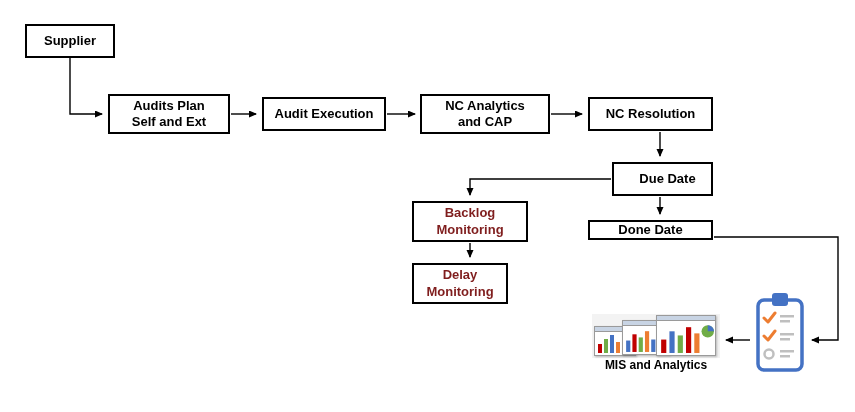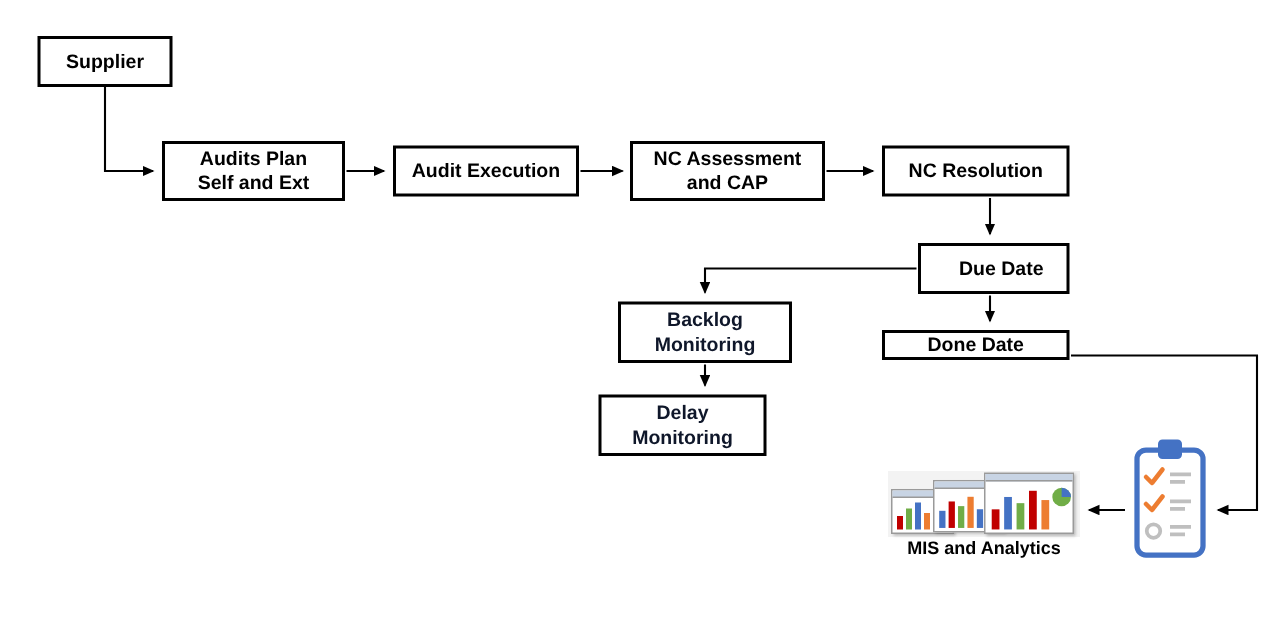--- a/index.html
+++ b/index.html
@@ -7,31 +7,31 @@
   .stage { position:relative; width:855px; height:412px; background:#fff; overflow:hidden; }
 
   .connectors { position:absolute; left:0; top:0; width:855px; height:412px; pointer-events:none; }
 
   .node {
     position:absolute; display:flex; align-items:center; justify-content:center;
     text-align:center; background:#fff; border:2px solid #000;
     font-size:13px; font-weight:bold; line-height:1.25; color:#000;
     white-space:pre-line;
   }
-  .node.alert { color:#0f172a; }
+  .node.alert { color:#7f1d1d; }
 
   .n-supplier        { left:25px;  top:24px;  width:90px;  height:34px; }
   .n-audits-plan     { left:108px; top:94px;  width:122px; height:40px; }
   .n-audit-execution { left:262px; top:97px;  width:124px; height:34px; }
   .n-nc-recording    { left:420px; top:94px;  width:130px; height:40px; }
   .n-nc-resolution   { left:588px; top:97px;  width:125px; height:34px; }
   .n-due-date        { left:612px; top:162px; width:101px; height:34px;padding-left:10px; }
   .n-backlog         { left:412px; top:201px; width:116px; height:41px; }
   .n-done-date       { left:588px; top:220px; width:125px; height:20px; }
-  .n-delay           { left:399px; top:263px; width:112px; height:41px; }
+  .n-delay           { left:412px; top:263px; width:96px; height:41px; }
 
   .caption {
     position:absolute; font-size:12px; font-weight:bold; color:#000;
     text-align:center; white-space:pre-line; line-height:1.2;
   }
   .cap-mis        { left:592px; top:358px; width:128px; }
   .cap-assessment { left:736px; top:377px; width:88px;  }
 
   .mis-group { position:absolute; left:592px; top:314px; width:128px; height:44px; background:#f3f3f3; }
   .mini-window { position:absolute; background:#ffffff; border:1px solid #9a9a9a; box-shadow:1px 1px 2px rgba(0,0,0,.25); }
@@ -66,21 +66,21 @@
       <path d="M470 243 V257" marker-end="url(#arrow)"></path>
       <path d="M714 237 H838 V340 H812" marker-end="url(#arrow)"></path>
       <path d="M750 340 H726" marker-end="url(#arrow)"></path>
     </g>
   </svg>
 
   <div class="node n-supplier">Supplier</div>
   <div class="node n-audit-execution">Audit Execution</div>
   <div class="node n-audits-plan">Audits Plan
 Self and Ext</div>
-  <div class="node n-nc-recording">NC Assessment
+  <div class="node n-nc-recording">NC Analytics
 and CAP</div>
   <div class="node n-nc-resolution">NC Resolution</div>
   <div class="node n-due-date">Due Date</div>
   <div class="node alert n-backlog">Backlog
 Monitoring</div>
   <div class="node n-done-date">Done Date</div>
   <div class="node alert n-delay">Delay
 Monitoring</div>
 
   <div class="mis-group">

